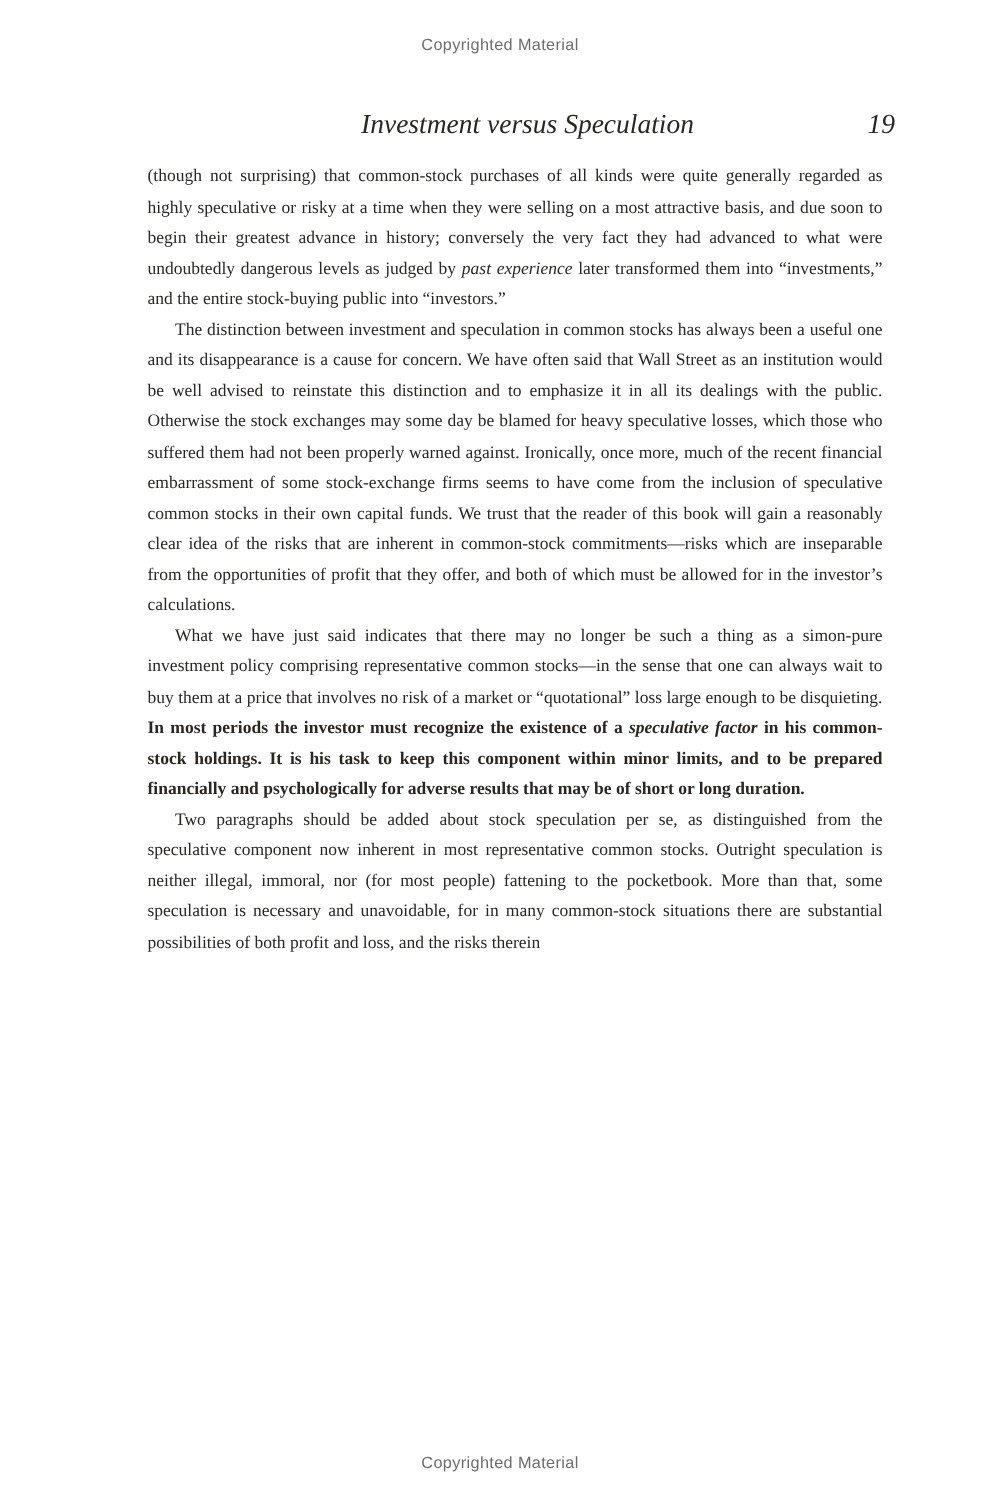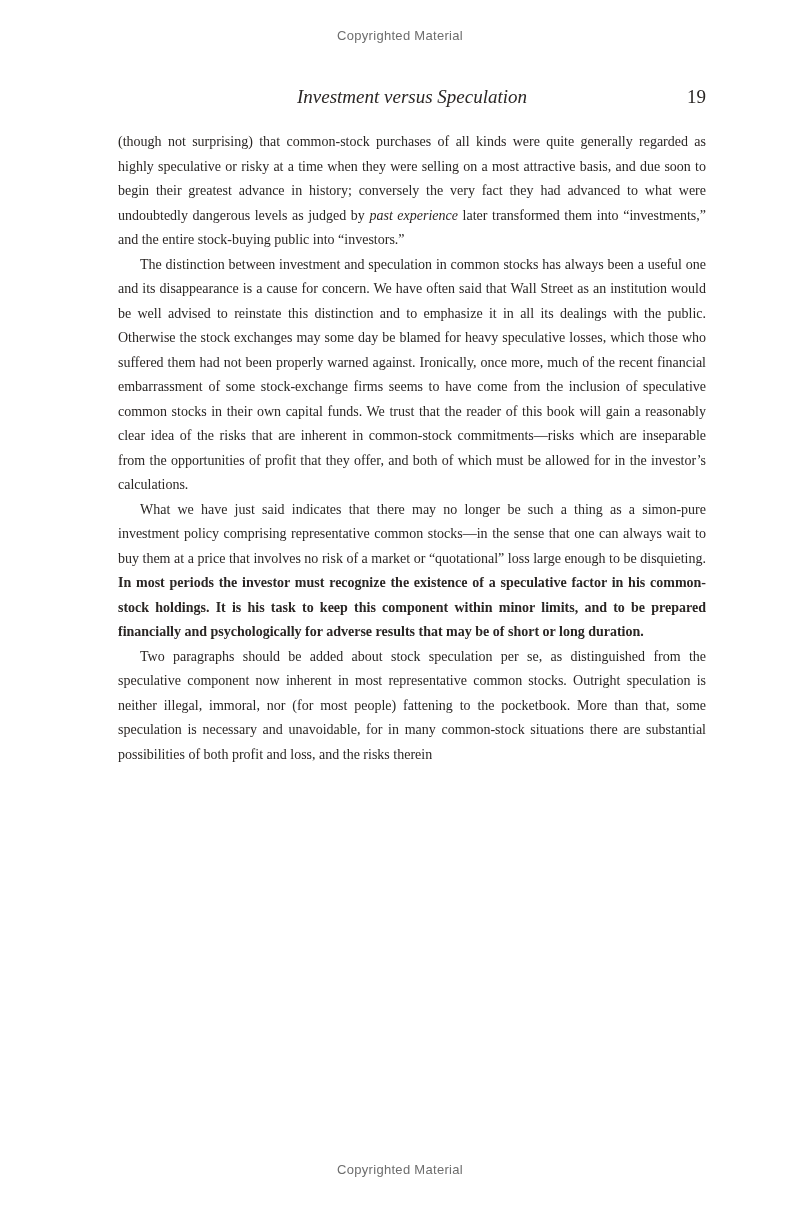--- a/index.html
+++ b/index.html
@@ -24,53 +24,54 @@
     font-family: "Liberation Sans", "DejaVu Sans", sans-serif;
     font-size: 13px;
     color: #6d6d6d;
     letter-spacing: 0.3px;
   }
   .top-notice { top: 28px; }
   .bottom-notice { top: 1162px; }
   .running-head-row {
     position: absolute;
     top: 86px;
-    left: 118px;
+    left: 128px;
     width: 588px;
     text-align: center;
-    font-size: 19px;
+    font-size: 22px;
   }
   .head-title {
     font-style: italic;
   }
   .page-number {
     position: absolute;
     right: 0;
     top: 0;
+    font-style: italic;
   }
   .page-body {
     position: absolute;
     top: 130px;
     left: 118px;
     width: 588px;
     font-size: 14px;
     line-height: 24.5px;
     text-align: justify;
   }
   .para {
     margin: 0;
     padding: 0;
   }
   .para.indent {
     text-indent: 22px;
   }
   .run-normal { font-style: normal; font-weight: normal; }
   .run-italic { font-style: italic; }
   .run-bold { font-weight: 700; }
-  .run-bold-italic { font-weight: 700; }
+  .run-bold-italic { font-weight: 700; font-style: italic; }
 </style>
 </head>
 <body>
 
 <div class="page">
 
   <div class="notice top-notice">Copyrighted Material</div>
 
   <div class="running-head-row">
     <span class="head-title">Investment versus Speculation</span>

